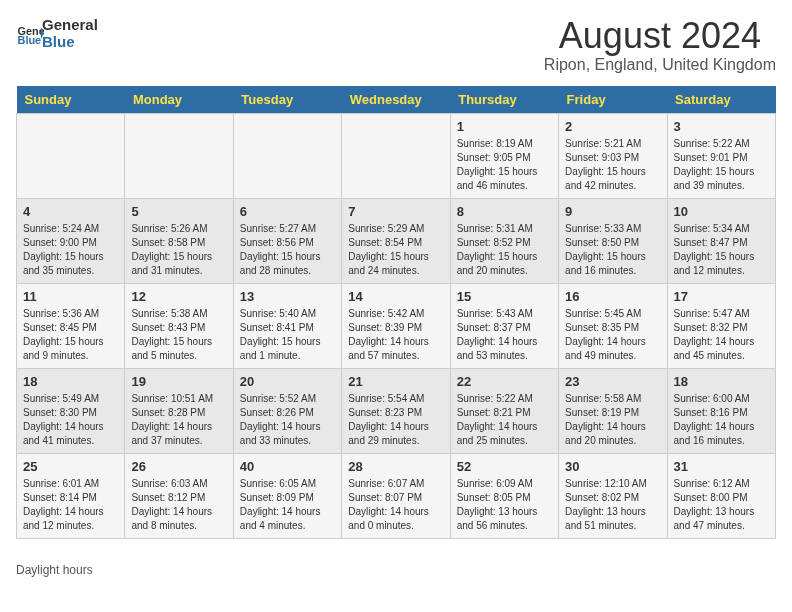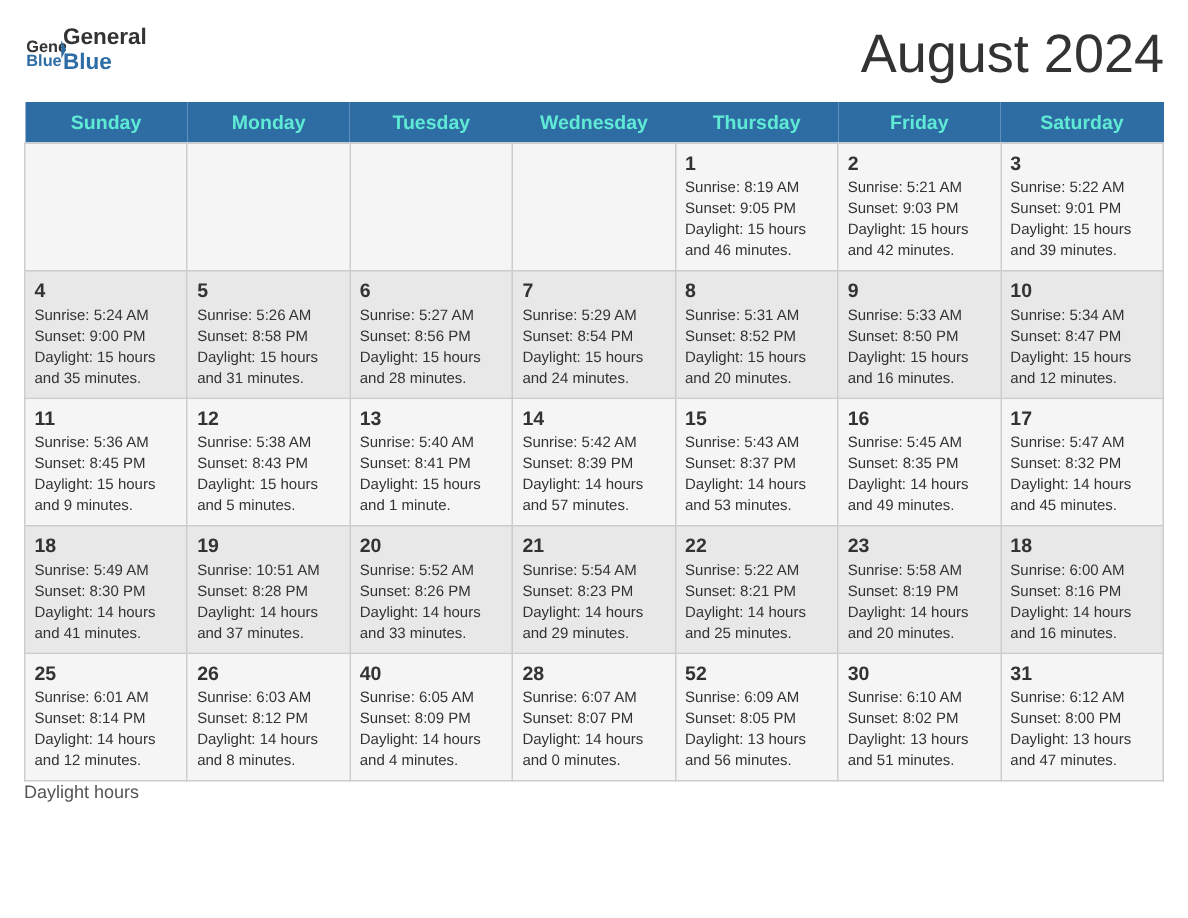--- a/index.html
+++ b/index.html
@@ -38,23 +38,23 @@
       font-size: 16px;
       color: #555;
     }
     table {
       width: 100%;
       border-collapse: collapse;
       font-size: 11px;
     }
     thead tr th {
       background-color: #2e6da4;
-      color: #5eead4;
+      color: #fde047;
       padding: 6px 8px;
-      text-align: center;
+      text-align: left;
       font-size: 13px;
       font-weight: bold;
     }
     tbody tr td {
       border: 1px solid #ccc;
       padding: 5px 6px;
       vertical-align: top;
       width: calc(100% / 7);
       min-height: 80px;
     }
@@ -73,21 +73,21 @@
     }
     .day-info {
       font-size: 10px;
       color: #333;
       line-height: 1.4;
     }
     .empty-cell {
       background-color: #f5f5f5;
     }
     .footer-note {
-      margin-top: 0;
+      margin-top: 24px;
       font-size: 12px;
       color: #555;
     }
   </style>
 </head>
 <body>
 
 <div class="header-section">
   <div class="logo">
     <svg class="logo-icon" viewBox="0 0 36 36">
@@ -95,20 +95,21 @@
       <text x="2" y="32" font-size="14" font-weight="bold" fill="#2e6da4">Blue</text>
       <polygon points="32,10 36,18 32,26" fill="#2e6da4"></polygon>
     </svg>
     <div style="display:flex;flex-direction:column;margin-left:-6px;">
       <span style="font-size:15px;font-weight:bold;color:#333;">General</span>
       <span style="font-size:15px;font-weight:bold;color:#2e6da4;">Blue</span>
     </div>
   </div>
   <div class="title-section">
     <div class="main-title">August 2024</div>
+    <div class="subtitle">Ripon, England, United Kingdom</div>
   </div>
 </div>
 
 <table>
   <thead>
     <tr>
     <th>Sunday</th>
         <th>Monday</th>
         <th>Tuesday</th>
         <th>Wednesday</th>
@@ -329,21 +330,21 @@
         </td>
         <td>
           <span class="day-number">52</span>
           <div class="day-info">Sunrise: 6:09 AM
 Sunset: 8:05 PM
 Daylight: 13 hours
 and 56 minutes.</div>
         </td>
         <td>
           <span class="day-number">30</span>
-          <div class="day-info">Sunrise: 6:10 AM
+          <div class="day-info">Sunrise: 12:10 AM
 Sunset: 8:02 PM
 Daylight: 13 hours
 and 51 minutes.</div>
         </td>
         <td>
           <span class="day-number">31</span>
           <div class="day-info">Sunrise: 6:12 AM
 Sunset: 8:00 PM
 Daylight: 13 hours
 and 47 minutes.</div>

